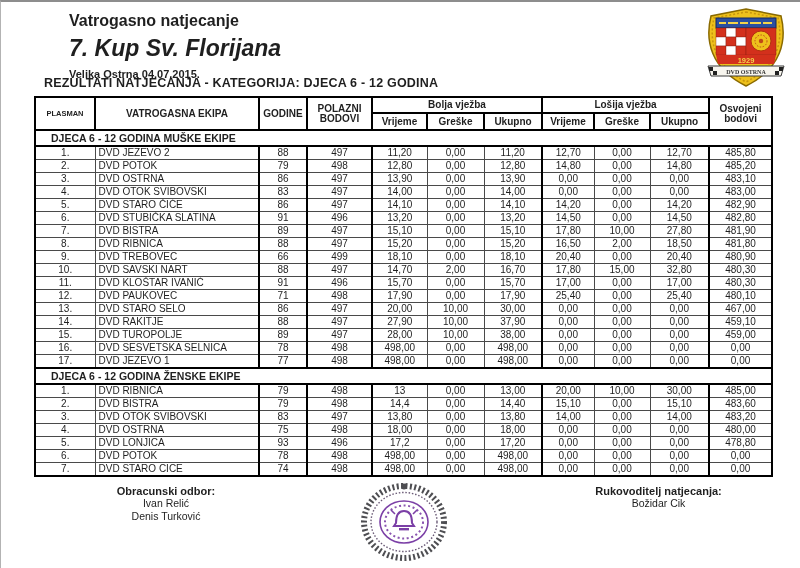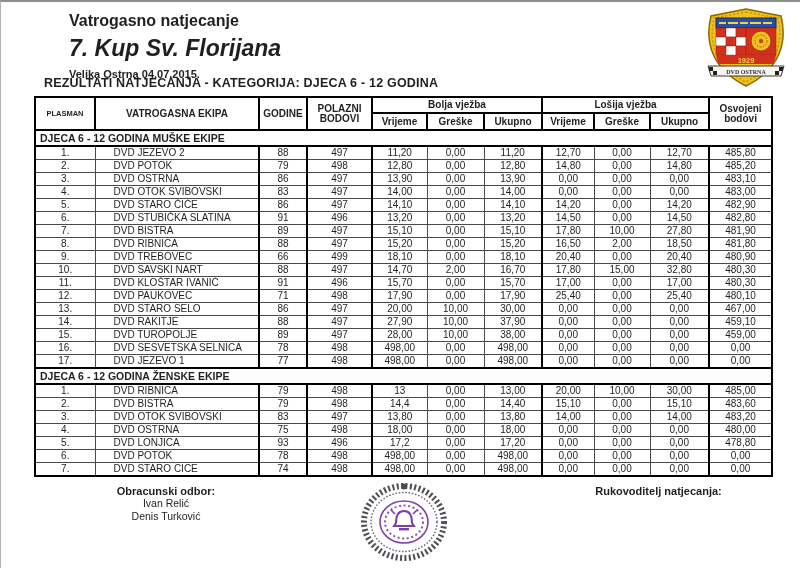--- a/index.html
+++ b/index.html
@@ -26,24 +26,24 @@
     font-size:10px;line-height:10px;padding:0;background:#fff;
   }
   .h1 th{height:16px;}
   .h2 th{height:17px;}
   .th-plasman{font-size:7.5px;}
   .th-wrap{white-space:normal;line-height:10px;}
   tbody td{
     border:1px solid #4a4a4a;font-size:10px;height:12px;line-height:12px;
     text-align:center;padding:0;
   }
-  tbody td.c1{text-align:left;padding-left:18px;}
+  tbody td.c1{text-align:left;padding-left:3px;}
   tbody td.c2,tbody td.c3,tbody td.c4,tbody td.c7,tbody td.c10{border-left:2px solid #000;}
   tr.section-row td{
-    font-weight:bold;text-align:left;padding-left:4px;font-size:10.5px;
+    font-weight:bold;text-align:left;padding-left:15px;font-size:10.5px;
     height:14px;line-height:14px;border:2px solid #000;
   }
   
   .footer-left{position:absolute;left:95px;top:483px;width:140px;text-align:center;}
   .footer-right{position:absolute;left:575px;top:483px;width:165px;text-align:center;}
   .f-title{font-size:11px;font-weight:bold;}
   .f-name{font-size:10.5px;line-height:12.5px;}
   .stamp{position:absolute;left:357px;top:481px;width:92px;height:80px;}
 </style>
 </head>
@@ -475,15 +475,16 @@
     </svg>
   </div>
 
   <div class="footer-left">
     <div class="f-title">Obracunski odbor:</div>
     <div class="f-name">Ivan Relić</div>
     <div class="f-name">Denis Turković</div>
   </div>
   <div class="footer-right">
     <div class="f-title">Rukovoditelj natjecanja:</div>
+    <div class="f-name">Božidar Cik</div>
   </div>
 
 </div>
 
 </body></html>

